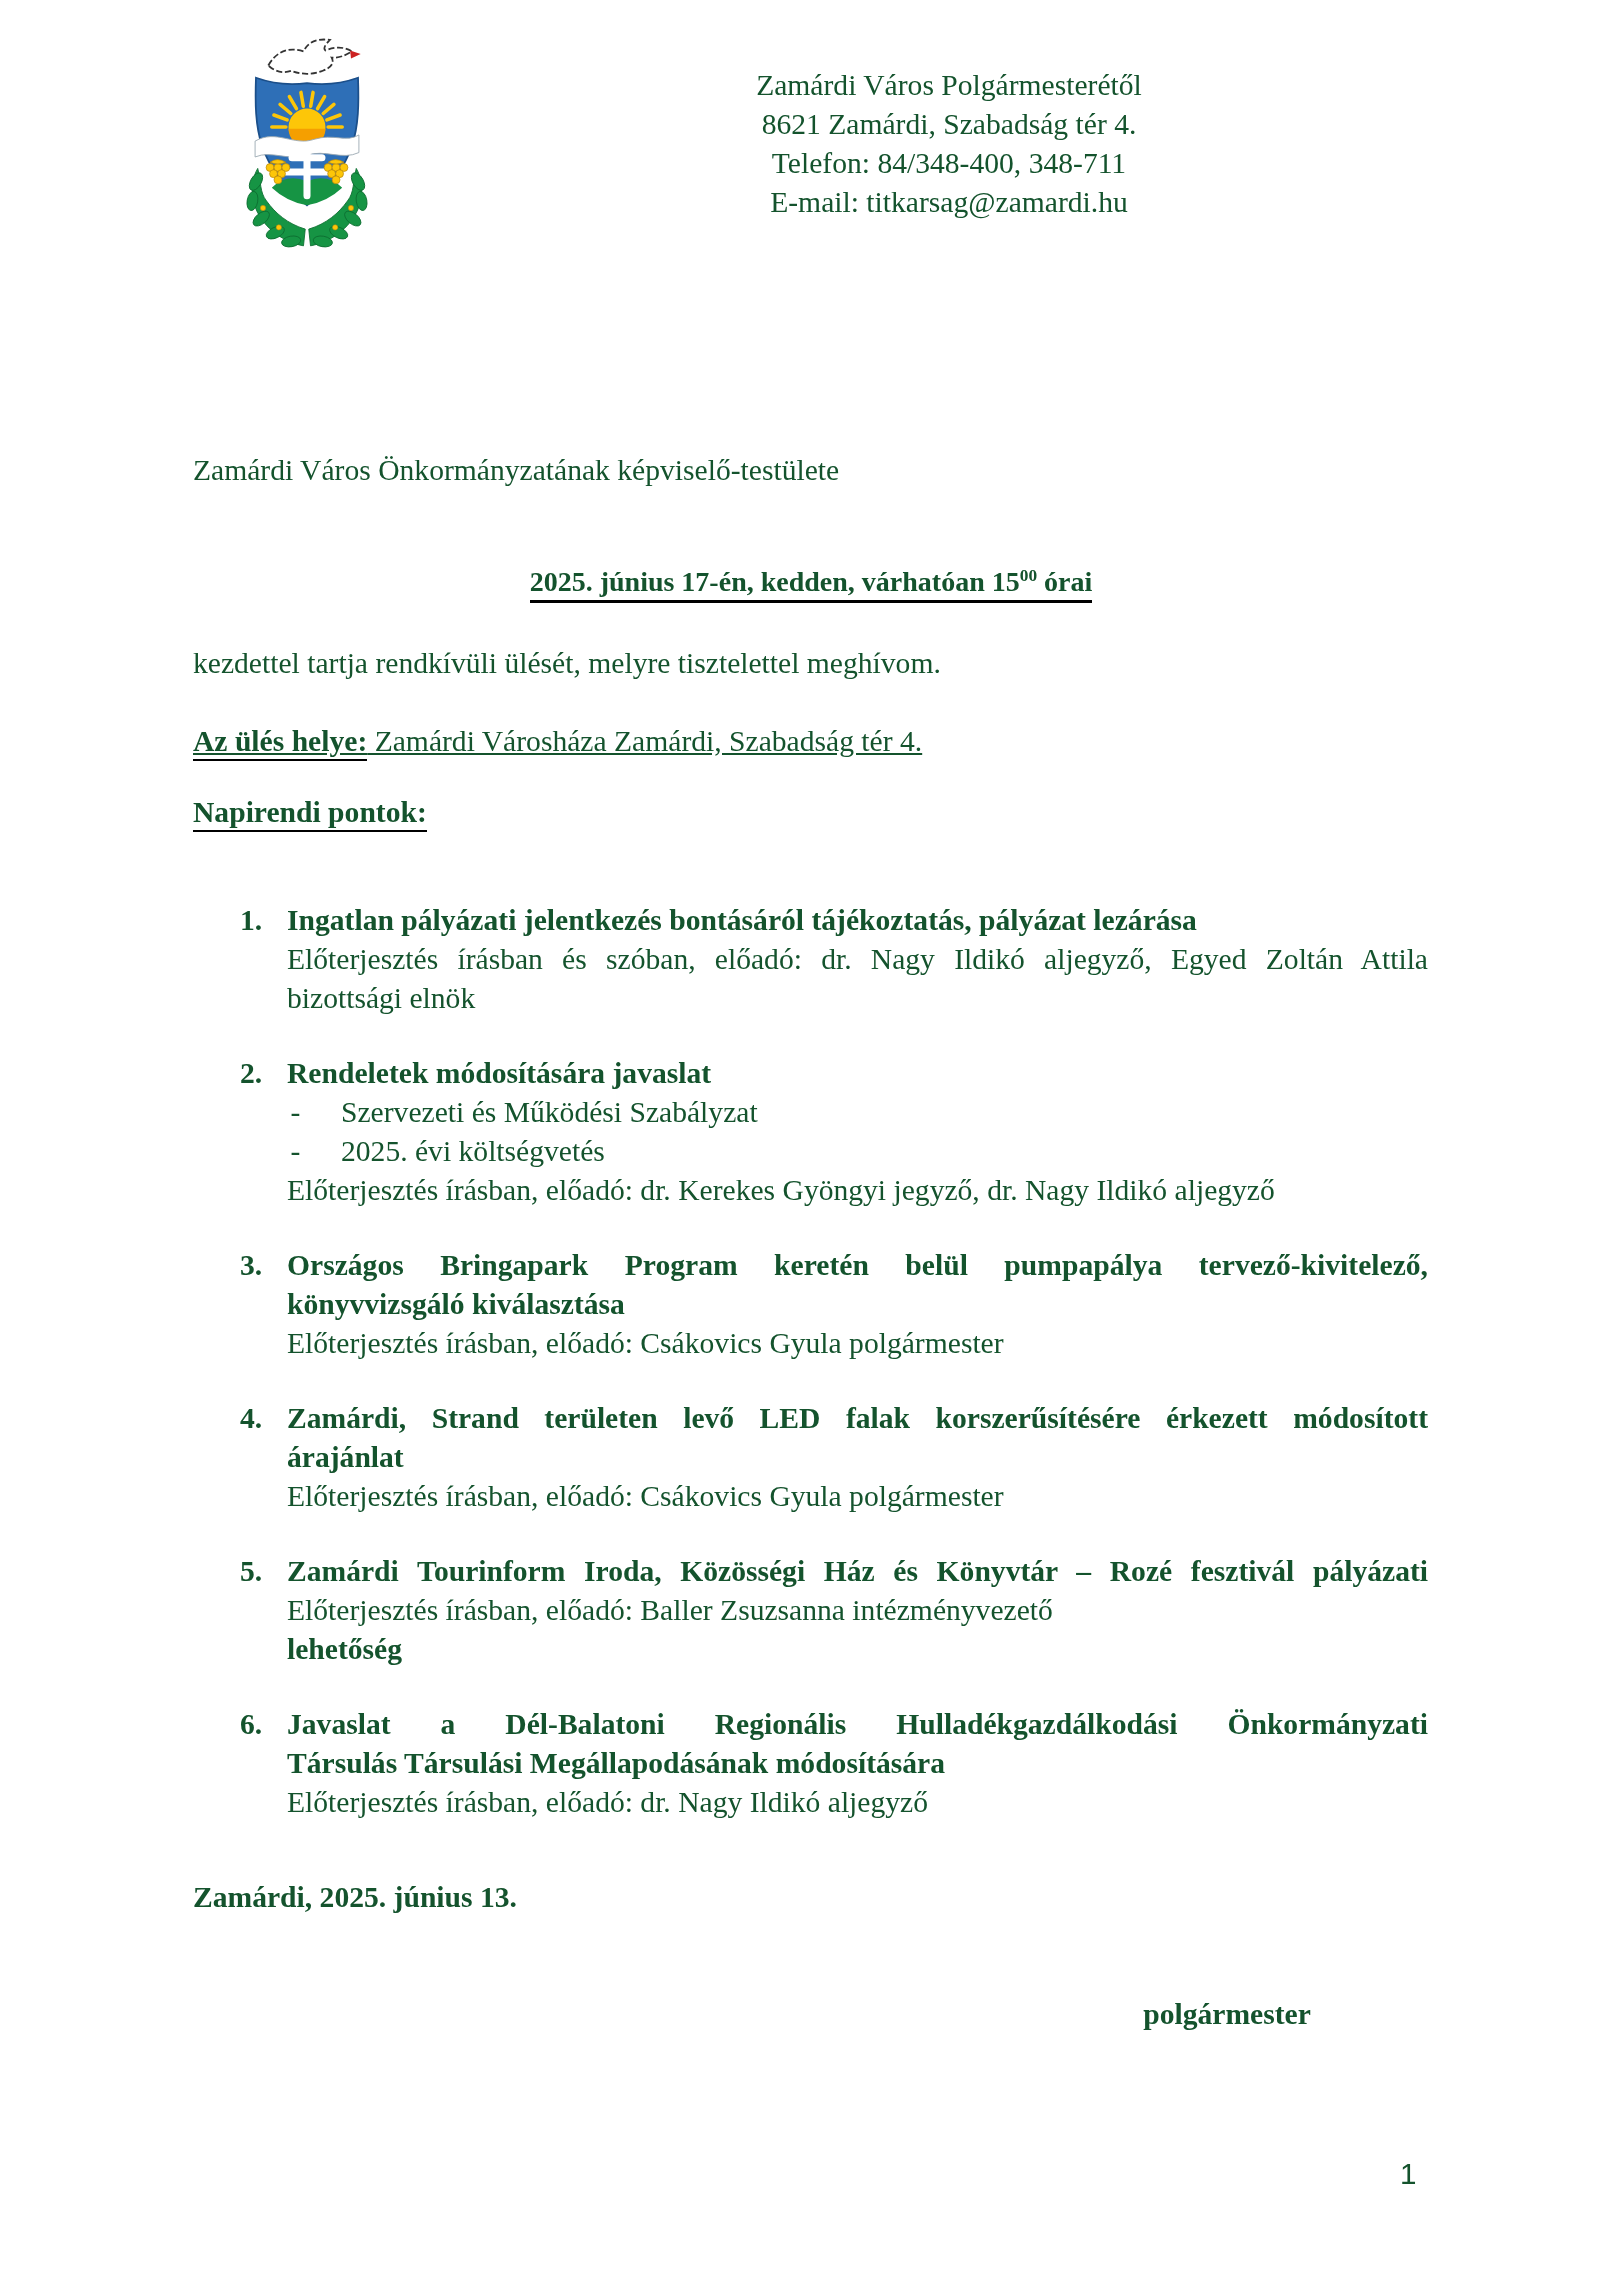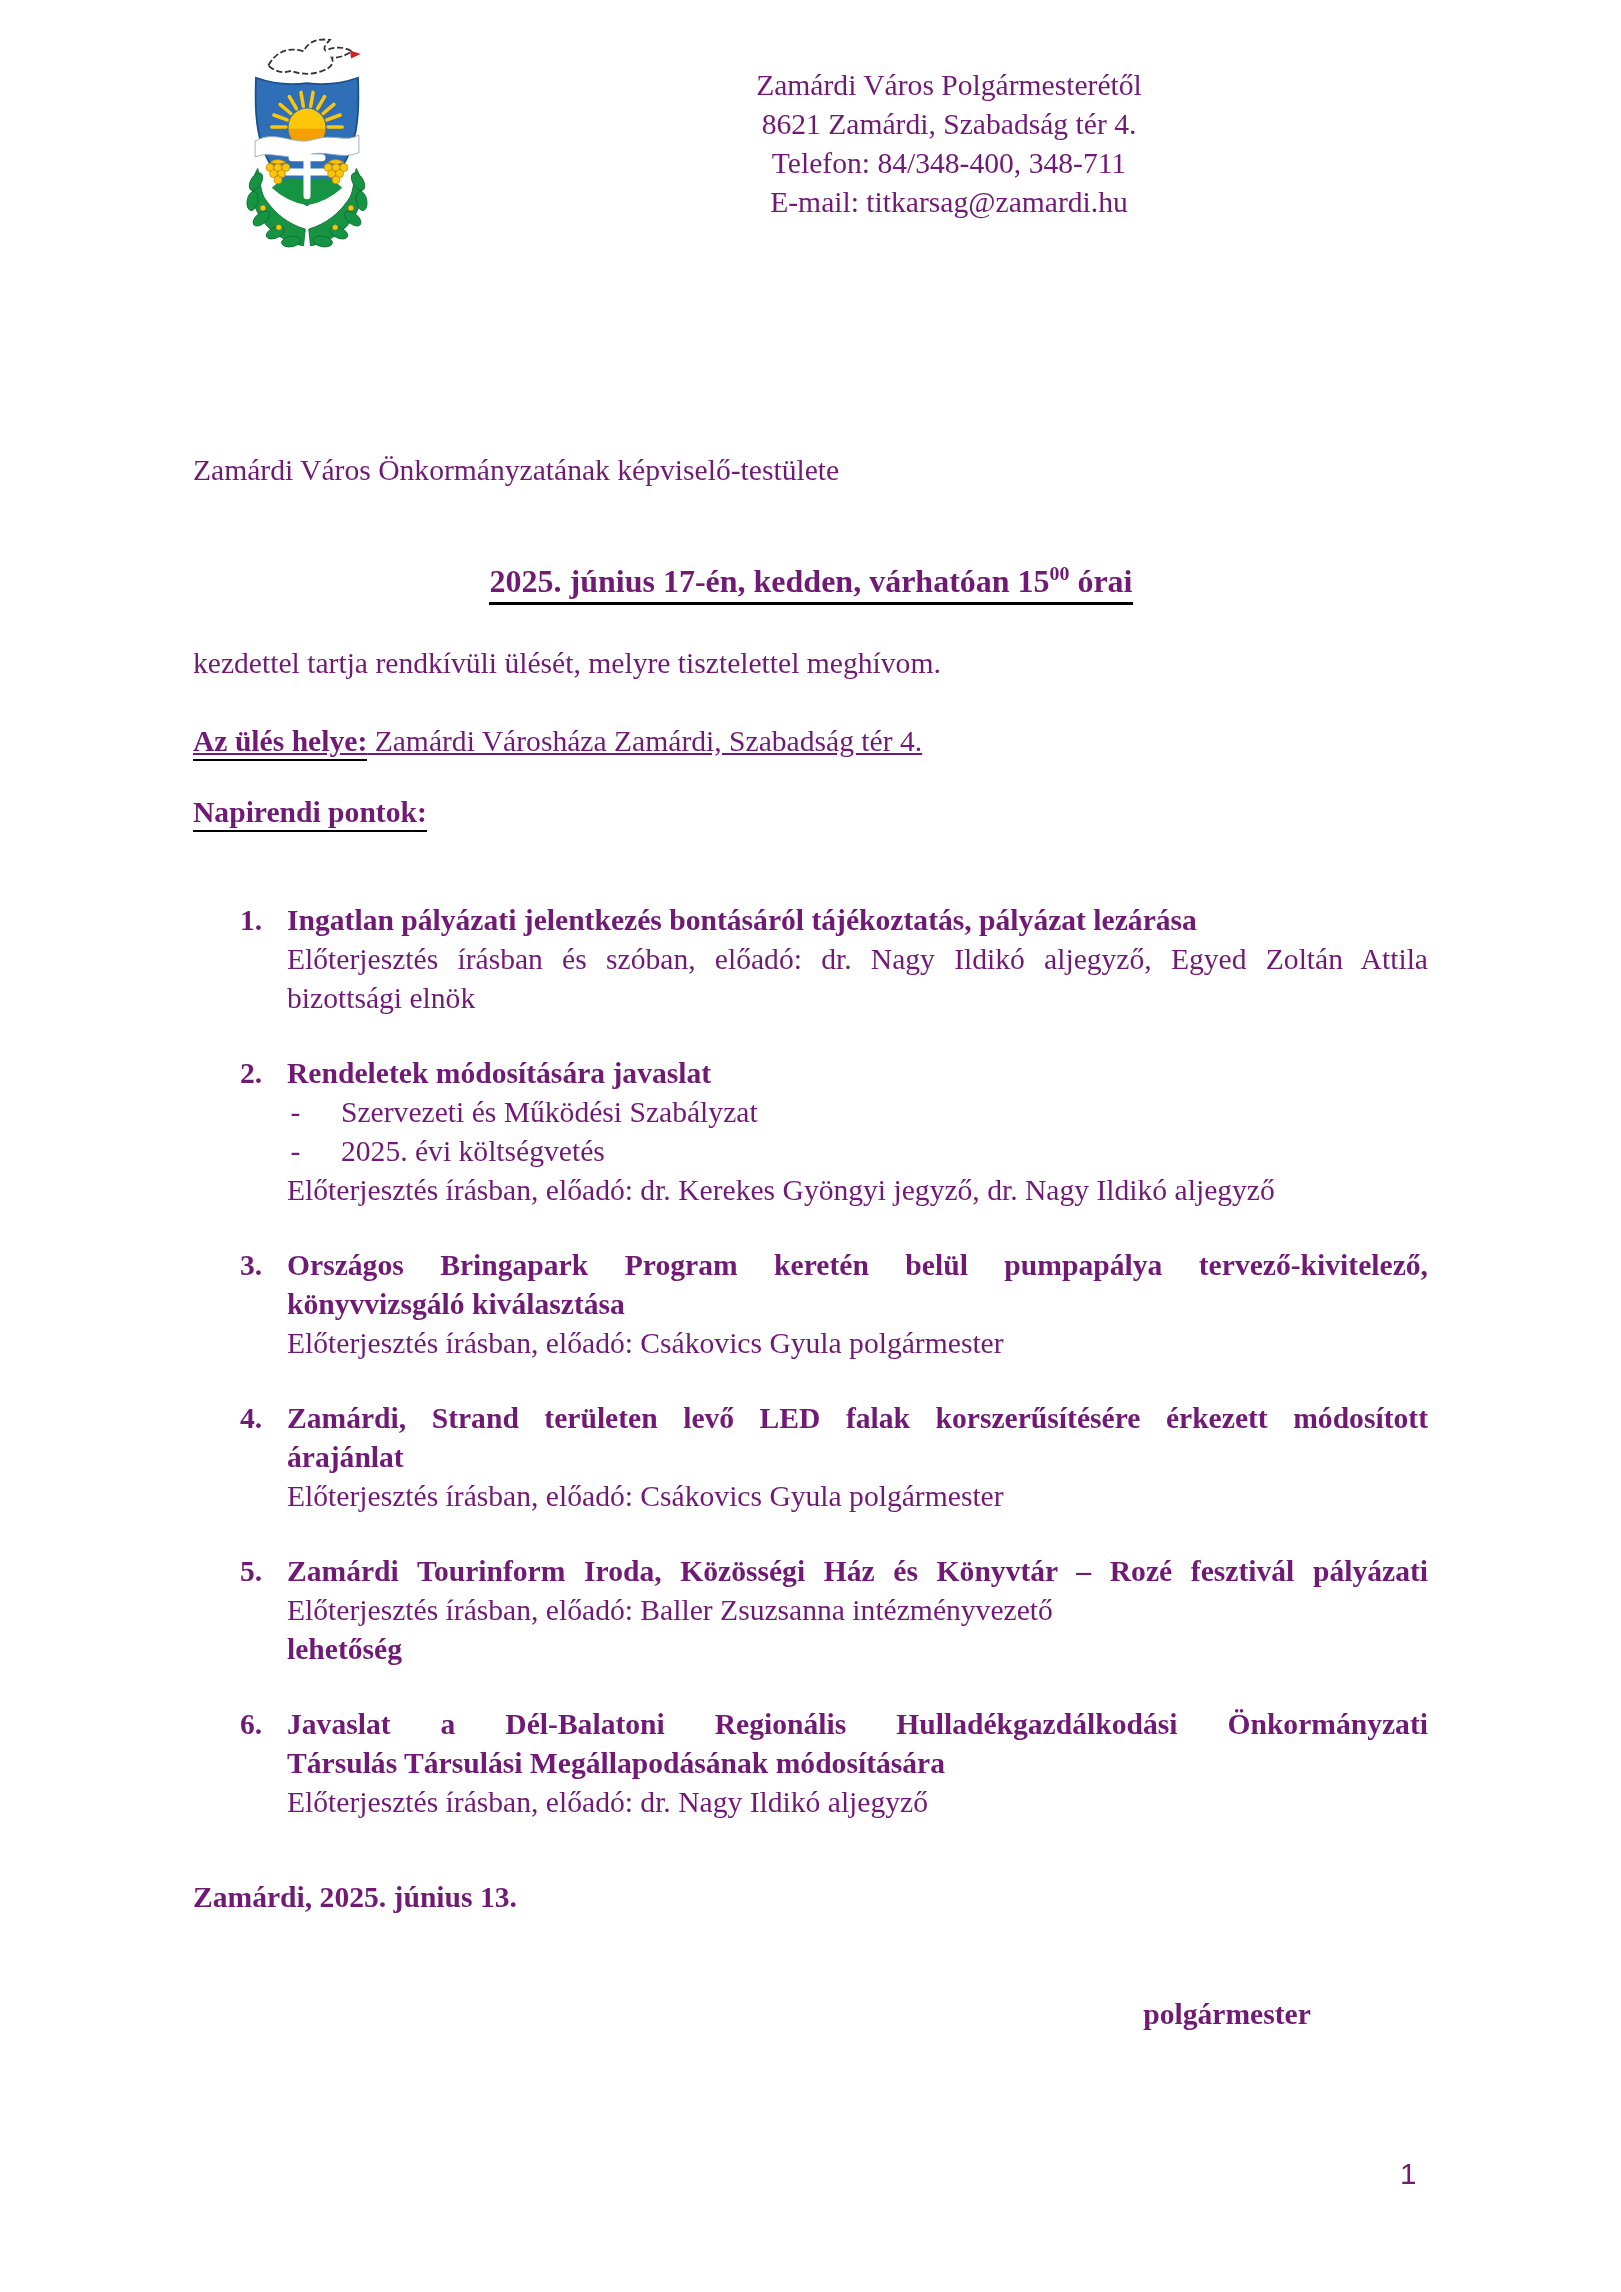--- a/index.html
+++ b/index.html
@@ -3,39 +3,39 @@
 <meta charset="utf-8">
 <style>
   html,body { margin:0; padding:0; background:#888; }
   .page {
     position:relative;
     width:1622px; height:2293px;
     margin:0 auto;
     background:#ffffff;
     font-family:"Liberation Serif", serif;
     font-size:29.6px; line-height:39px;
-    color:#701a75;
+    color:#14532d;
     overflow:hidden;
   }
   .bold { font-weight:bold; }
   
   .u  { border-bottom:3.6px solid #000; padding-bottom:2.7px; }
   .u3 { border-bottom:2.7px solid #000; padding-bottom:1.8px; }
 
   .coa { position:absolute; left:236px; top:32px; width:142px; height:220px; }
 
   .contact { position:absolute; left:573px; top:66px; width:752px; text-align:center; }
 
   .doc-title { position:absolute; left:0; top:330px; width:100%; text-align:center;
                font-size:34px; font-weight:bold; letter-spacing:0.9px; }
 
   .intro { position:absolute; left:193px; top:451px; width:1236px; }
 
   .date-line { position:absolute; left:0; top:562px; width:100%; text-align:center;
-               font-size:32px; font-weight:bold; }
+               font-size:28px; font-weight:bold; }
   .date-line sup { font-size:0.62em; line-height:0; vertical-align:super; }
 
   .cont   { position:absolute; left:193px; top:644px; width:1236px; }
   .venue  { position:absolute; left:193px; top:722px; width:1236px;text-decoration:underline; }
   .agenda-label { position:absolute; left:193px; top:793px; width:1236px; }
 
   .agenda { position:absolute; left:240px; top:901px; width:1188px;
             margin:0; padding:0; list-style:none; }
   .item { position:relative; padding-left:47px; margin:0 0 36px 0; }
   .item .num { position:absolute; left:0; top:0; width:47px; font-weight:bold; }

